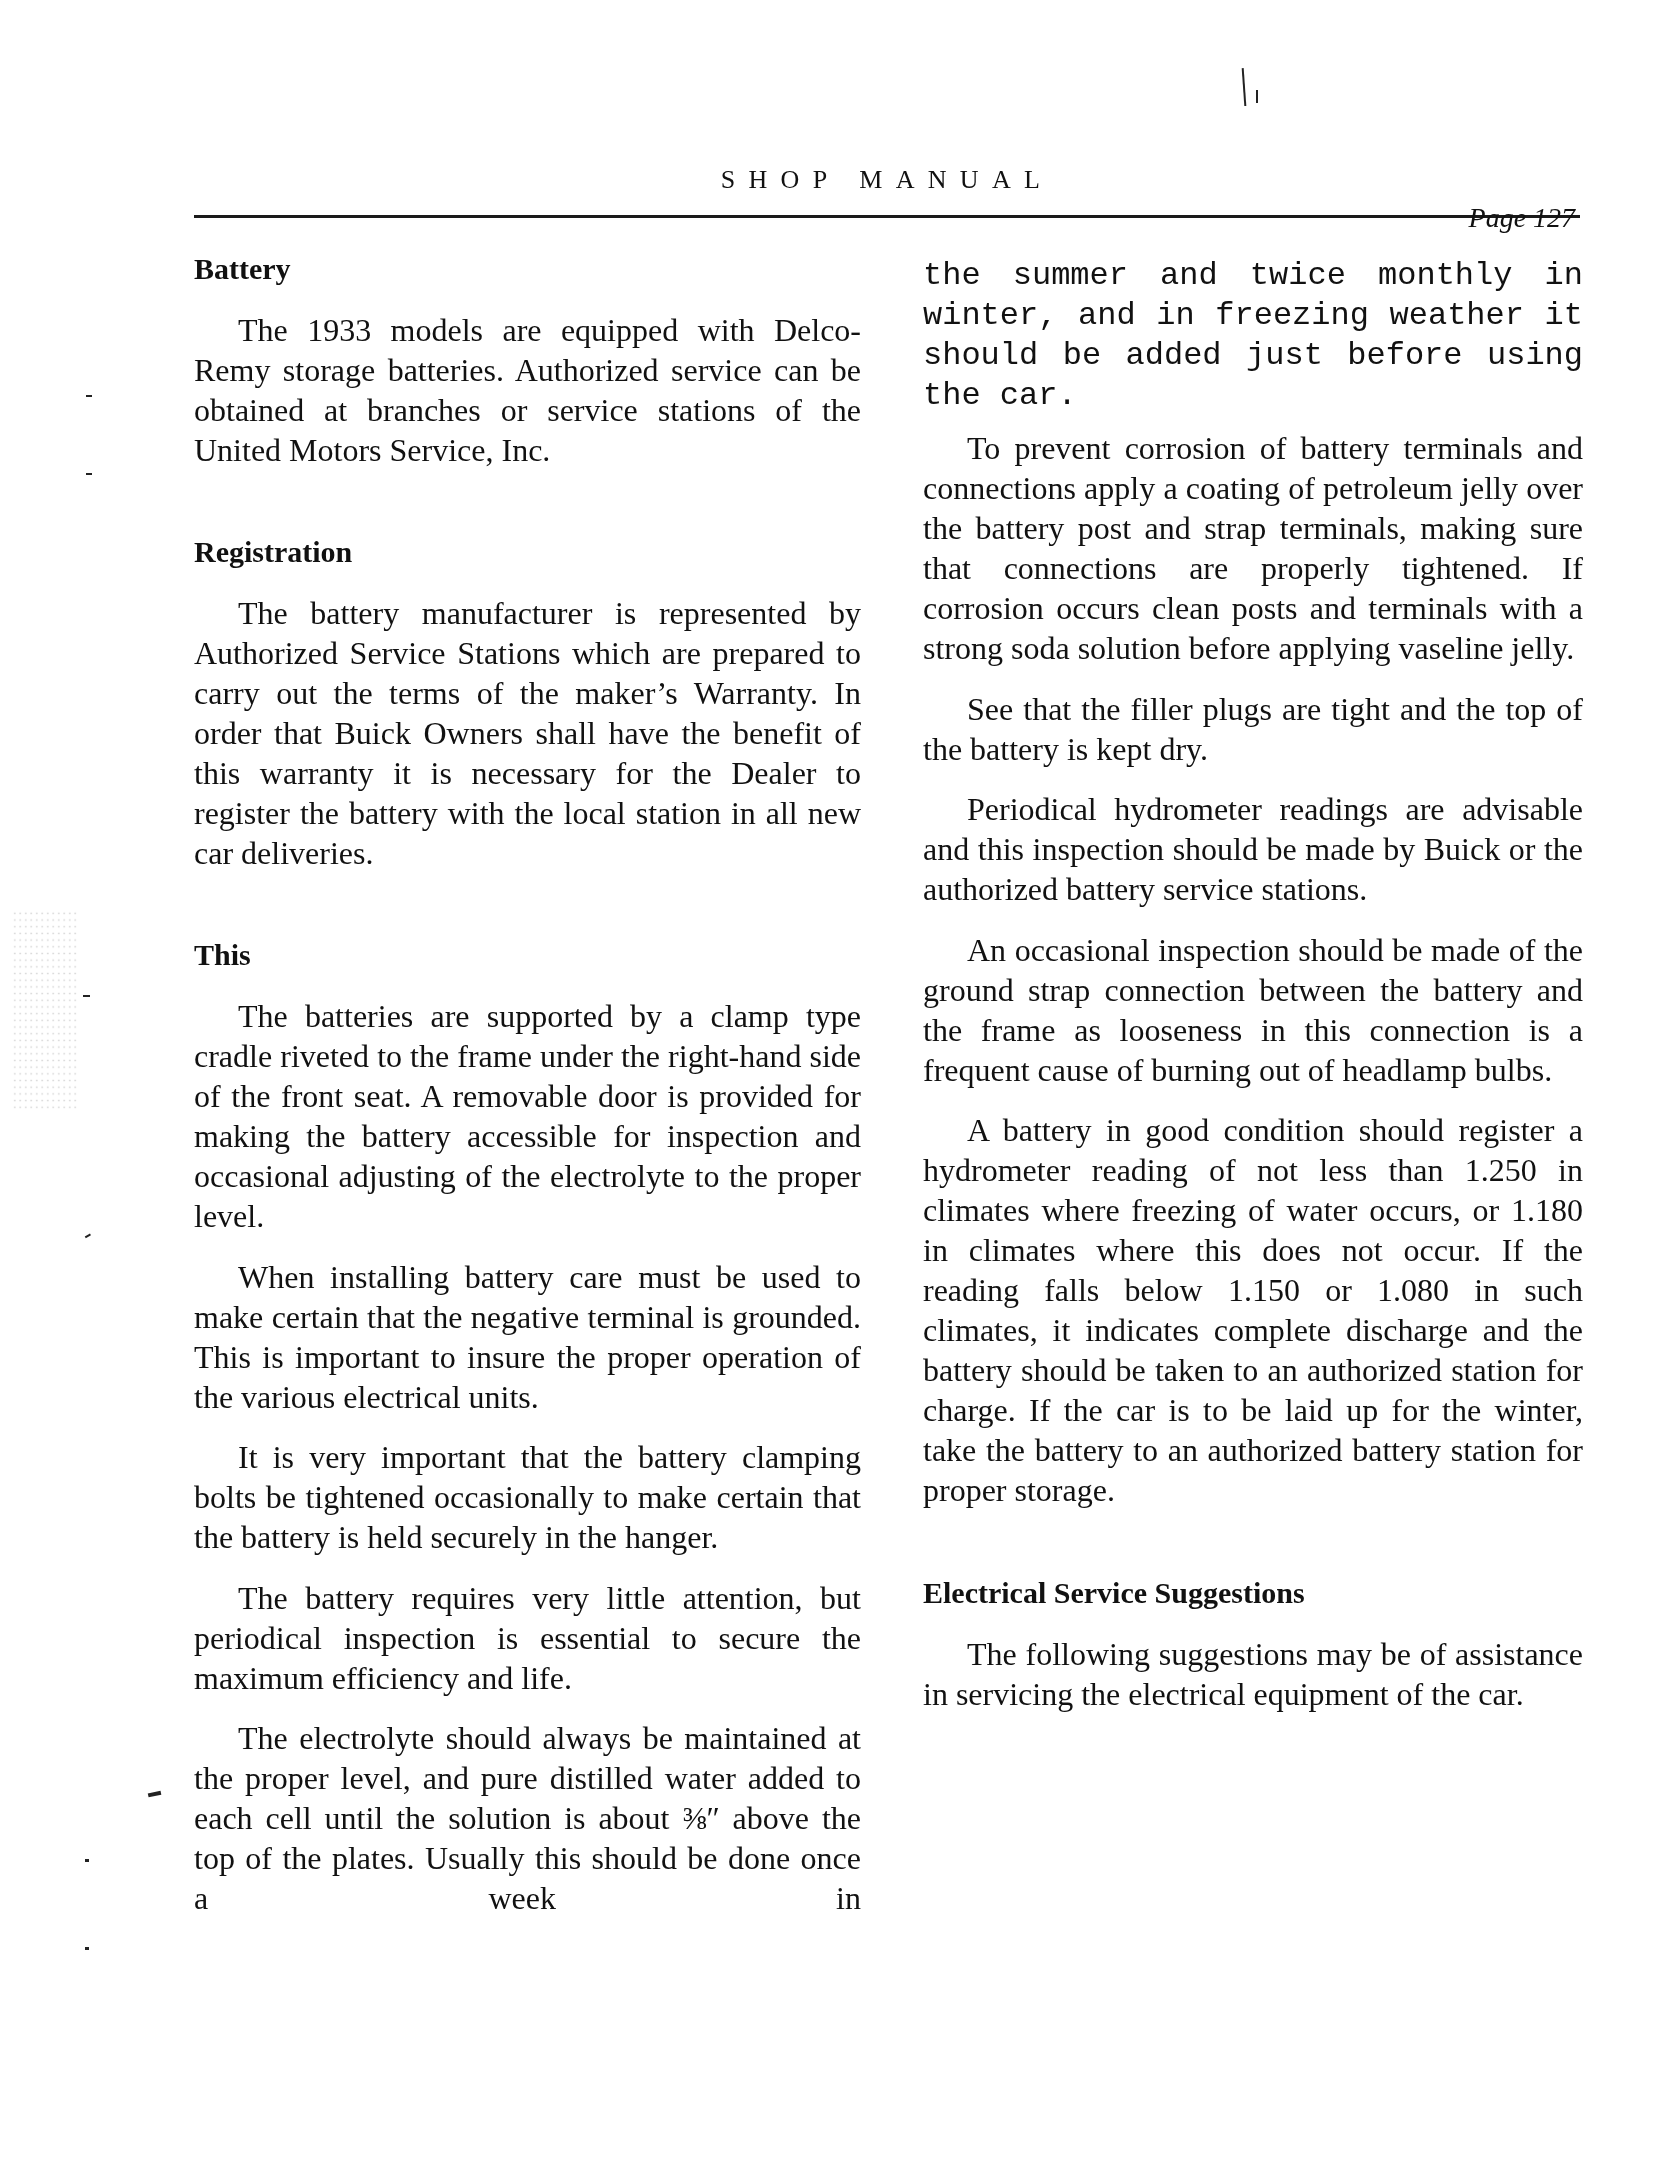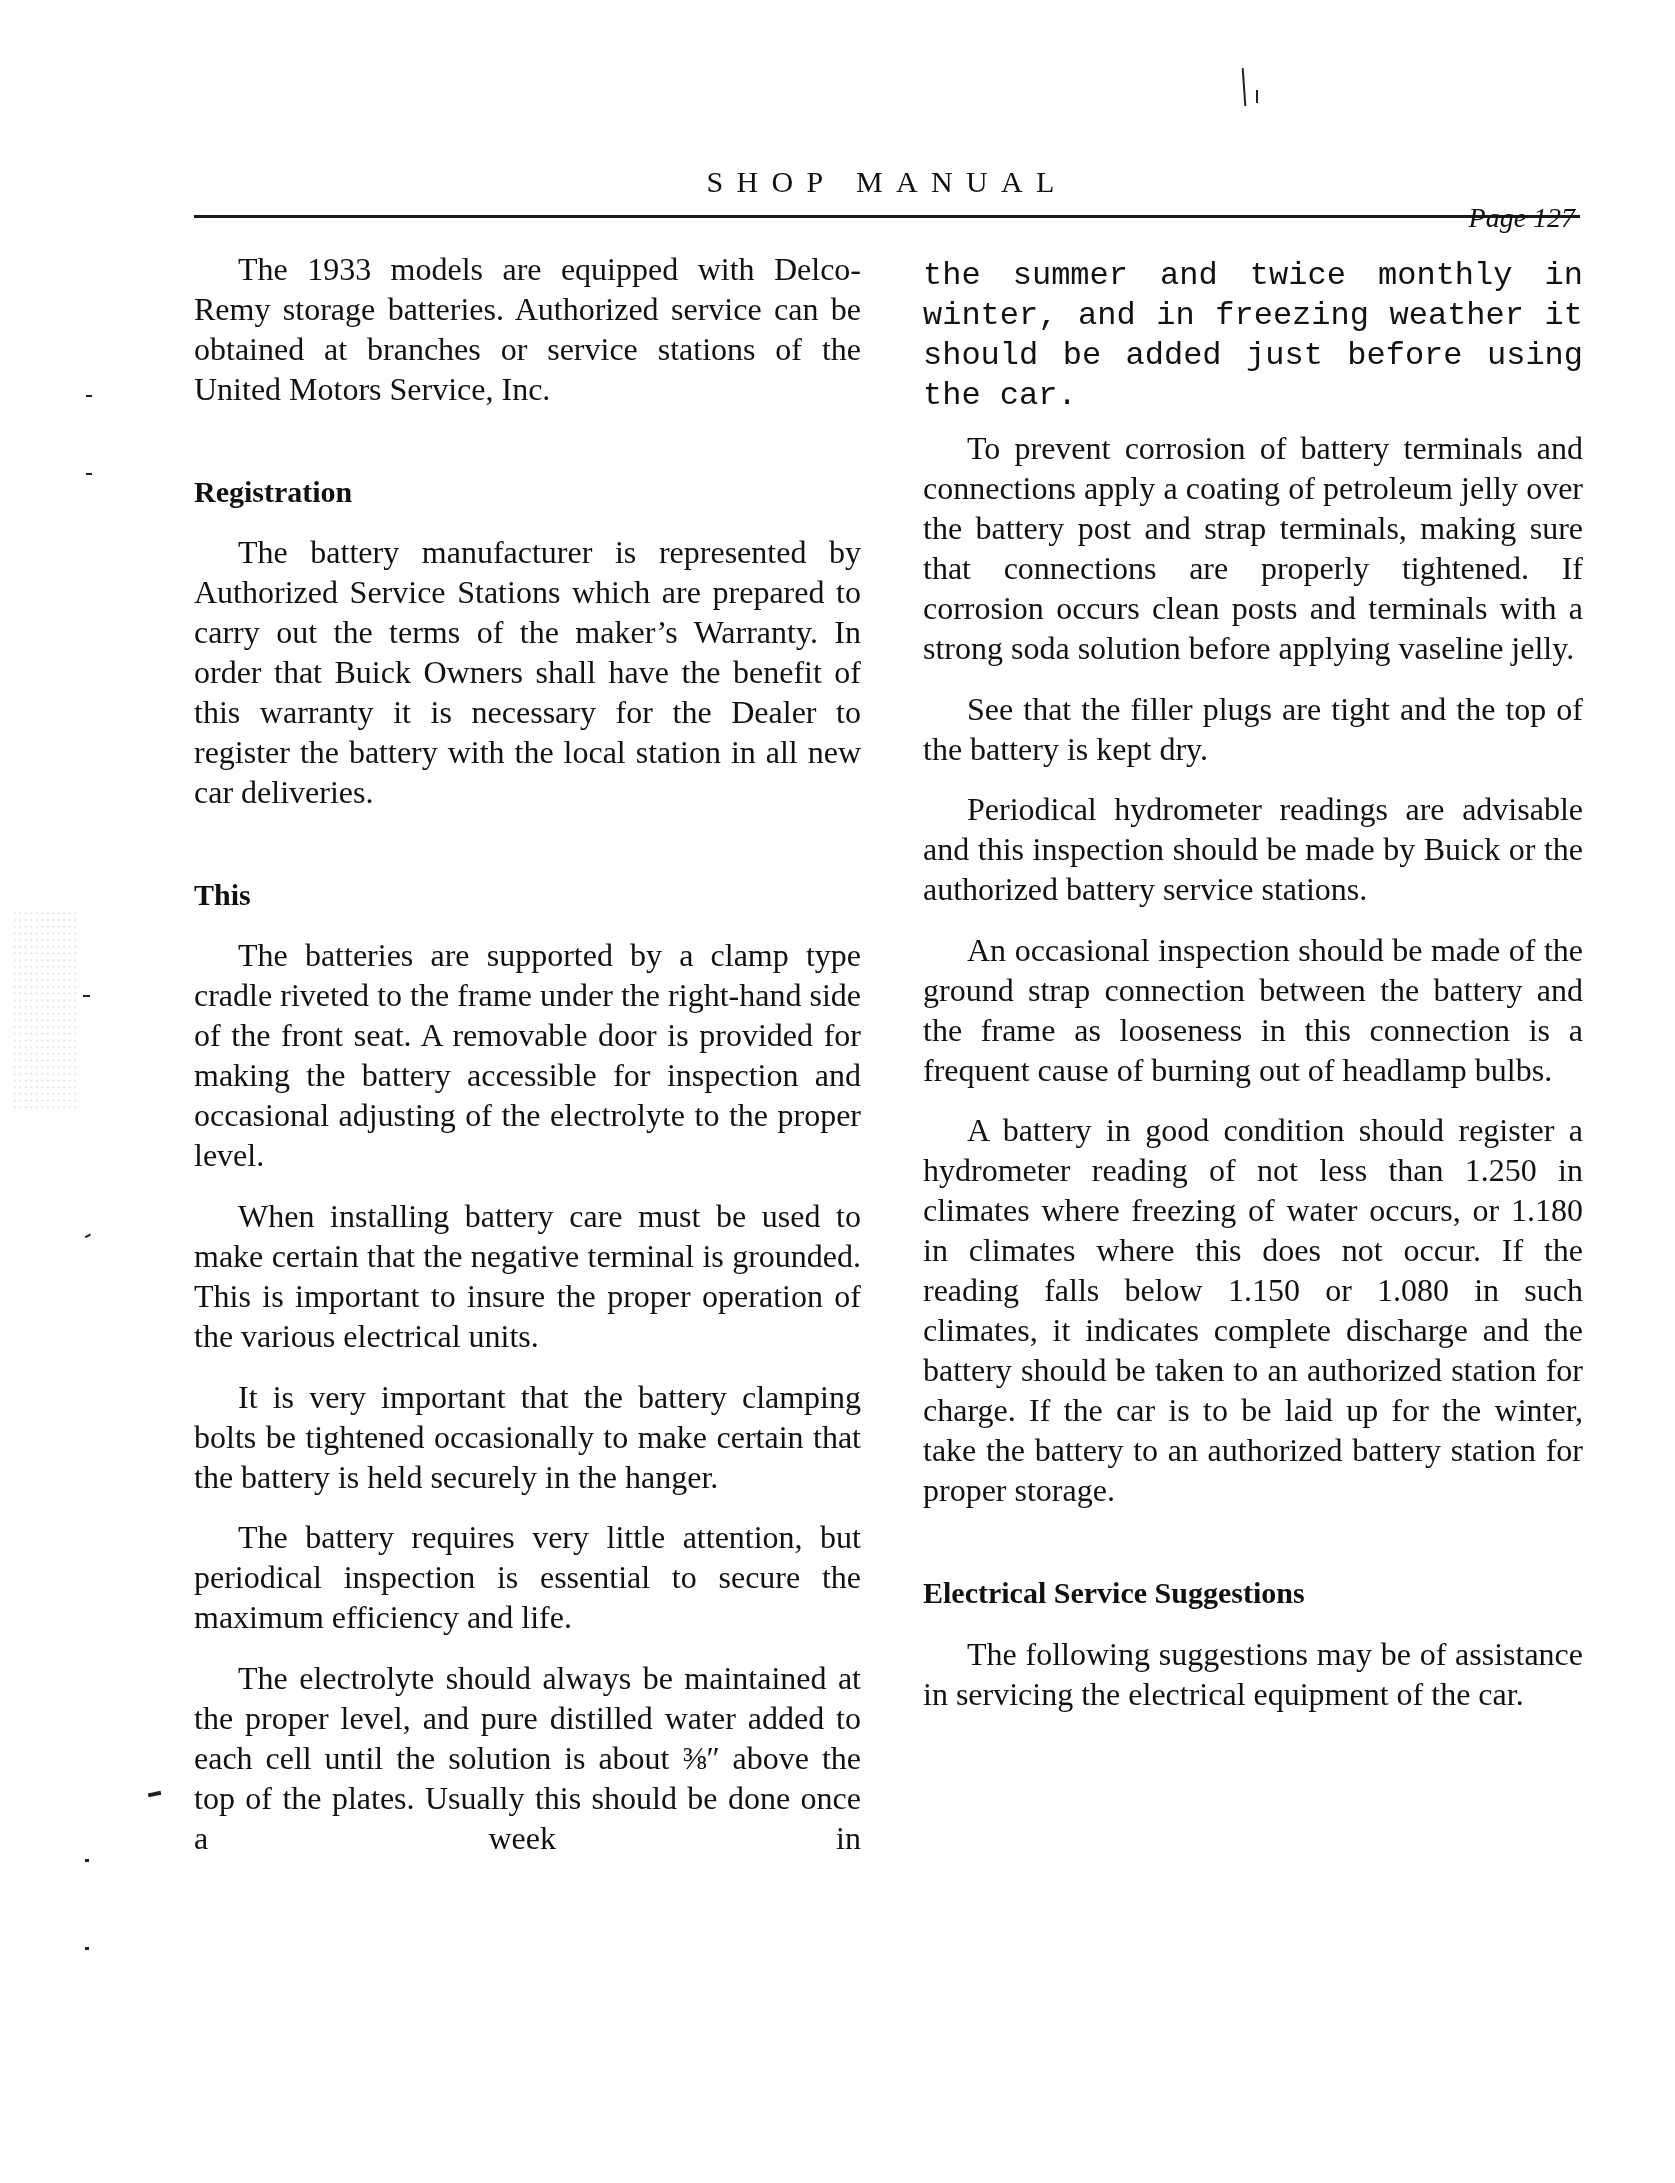--- a/index.html
+++ b/index.html
@@ -23,21 +23,21 @@
       height: 51px;
       border-bottom: 3.6px solid #1a1a1a;
     }
     .running-title {
       position: absolute;
       left: 0;
       right: 0;
       top: 1.2px;
       text-align: center;
       font-family: "Liberation Serif", serif;
-      font-size: 30px;
+      font-size: 26px;
       letter-spacing: 13.3px;
       color: #111;
     }
     .page-number {
       position: absolute;
       right: 4.9px;
       top: 3.6px;
       font-family: "Liberation Serif", serif;
       font-style: italic;
       font-size: 28px;
@@ -101,20 +101,21 @@
 <div class="artifact" style="left:85px;top:1859px;width:3.6px;height:3px;"></div>
 <div class="artifact" style="left:85px;top:1947px;width:3.6px;height:3px;"></div>
 
 <header class="page-header">
   <div class="running-title">SHOP MANUAL</div>
   <div class="page-number">Page 127</div>
 </header>
 
 <section class="column col-left">
   <div>
+    <h2 class="section-heading">Battery</h2>
     <p class="para">The 1933 models are equipped with Delco-Remy storage batteries. Authorized service can be obtained at branches or service stations of the United Motors Service, Inc.</p>
   </div>
   <div class="gap-lg"></div>
   <div>
     <h2 class="section-heading">Registration</h2>
     <p class="para">The battery manufacturer is represented by Authorized Service Stations which are prepared to carry out the terms of the mak­er’s Warranty. In order that Buick Owners shall have the benefit of this warranty it is necessary for the Dealer to register the bat­tery with the local station in all new car deliveries.</p>
   </div>
   <div class="gap-lg"></div>
   <div>
     <h2 class="section-heading">This</h2>

